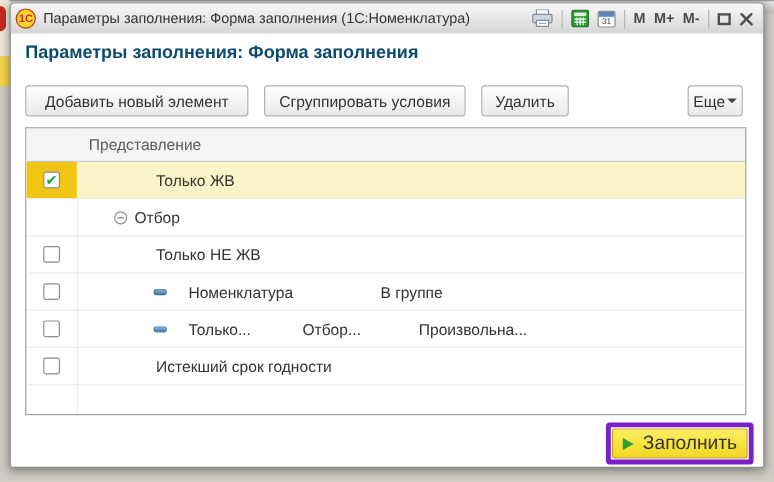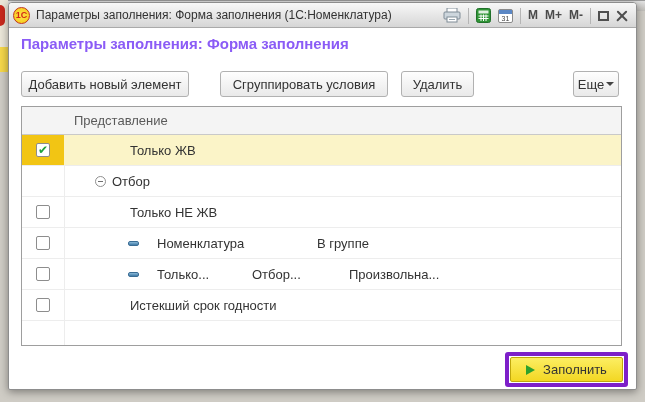--- a/index.html
+++ b/index.html
@@ -47,31 +47,31 @@
   .maxi { width:11px; height:10px; border:2px solid #4f4f4f; }
   .closex { position:relative; width:12px; height:12px; }
   .closex::before,.closex::after {
     content:""; position:absolute; left:-1px; top:5px; width:14px; height:2.4px;
     background:#4f4f4f; border-radius:1px;
   }
   .closex::before { transform:rotate(45deg); }
   .closex::after  { transform:rotate(-45deg); }
 
   
-  .heading { position:absolute; left:12px; top:32px; font-size:15px; font-weight:bold; color:#8b5cf6; }
+  .heading { position:absolute; left:12px; top:32px; font-size:15px; font-weight:bold; color:#0c4a6e; }
 
   .toolbar { position:absolute; left:12px; top:68px; right:17px; height:26px; }
   .btn {
     position:absolute; top:0; height:26px;
     background:linear-gradient(#fefefe,#e9e9e9);
     border:1px solid #b1b1b1; border-radius:3px;
     font-family:inherit; font-size:13px; color:#333; cursor:pointer;
     display:flex; align-items:center; justify-content:center;
   }
-  .btn-add   { left:0;    width:168px; }
+  .btn-add   { left:0;    width:186px; }
   .btn-group { left:199px; width:168px; }
   .btn-del   { left:380px; width:73px; }
   .btn-more  { right:0;   width:46px; gap:2px; }
   .caret-down { width:0; height:0; border-left:4px solid transparent; border-right:4px solid transparent; border-top:4px solid #444; }
 
   
   .table {
     position:absolute; left:12px; top:103px; width:601px; height:240px;
     border:1px solid #9e9e9e; background:#fff; overflow:hidden;
   }
@@ -101,21 +101,21 @@
   }
 
   
   .fill-ring {
     position:absolute; right:8px; top:349px;
     border:4px solid #7d1fc9; border-radius:3px; padding:1px; background:#fff;
   }
   .fill-btn {
     width:113px; height:25px; border:1px solid #c0a70c; border-radius:2px;
     background:linear-gradient(#fcee62,#f3d723);
-    font-family:inherit; font-size:13px; color:#333; cursor:pointer;
+    font-family:inherit; font-size:16px; color:#333; cursor:pointer;
     display:flex; align-items:center; justify-content:center; gap:8px;
   }
   .play-tri { width:0; height:0; border-top:5px solid transparent; border-bottom:5px solid transparent; border-left:9px solid #2da12d; }
 
   
   svg { display:block; }
 </style>
 </head>
 <body>
 

